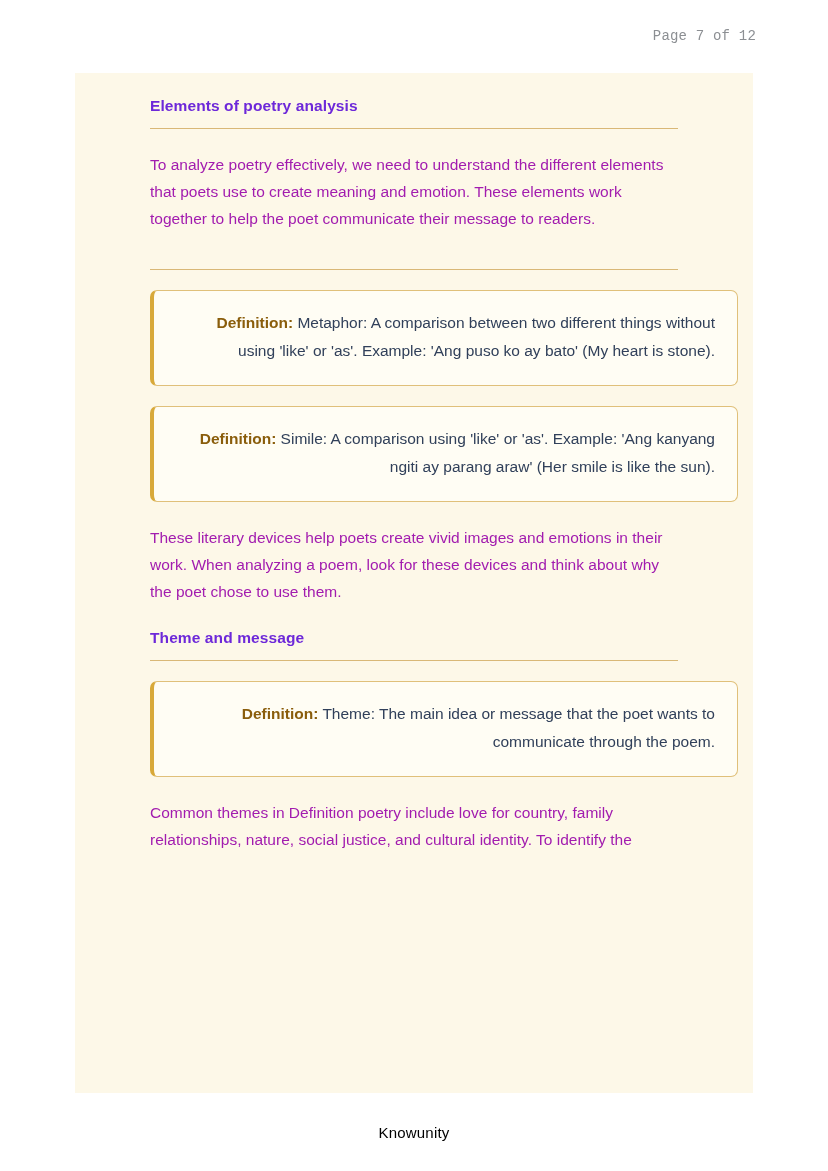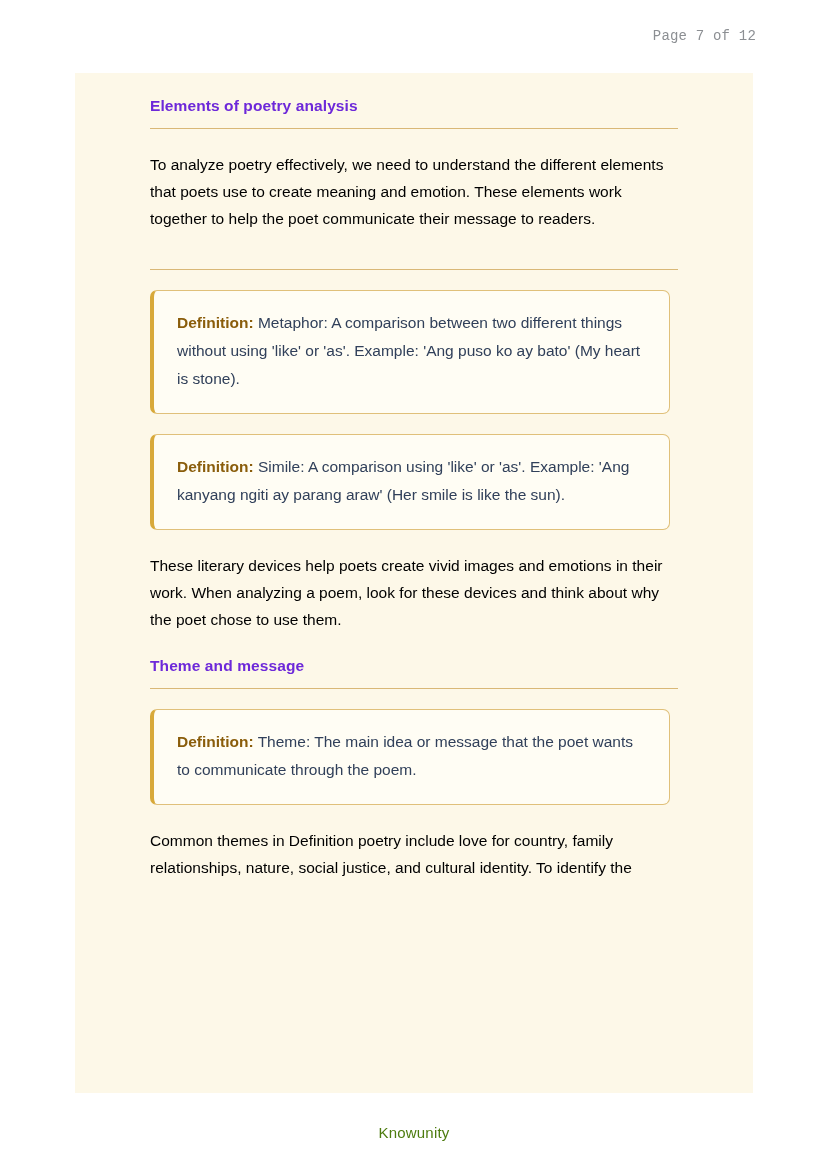--- a/index.html
+++ b/index.html
@@ -55,53 +55,54 @@
   }
   .heading-rule {
     margin-top: 13px;
     width: 528px;
     height: 1px;
     background: #d9b877;
   }
   p.para {
     font-size: 15.5px;
     line-height: 27px;
-    color: #000000;
+    color: #a21caf;
     margin: 22px 0 0 0;
     width: 530px;
     letter-spacing: 0.01px;
   }
   .callout {
     margin-top: 20px;
-    width: 520px;
+    width: 588px;
     box-sizing: border-box;
     border: 1px solid #e0c07a;
     border-left: 4px solid #d8a93a;
     border-radius: 7px;
     background: #fffdf4;
     padding: 18px 22px 20px 23px;
+    text-align: right;
   }
   .callout p {
     margin: 0;
     font-size: 15.5px;
     line-height: 28px;
     color: #31405a;
   }
   .callout .lead {
     font-weight: bold;
     color: #8a5d0b;
   }
   .footer-brand {
     position: absolute;
     left: 0;
     right: 0;
     top: 1124px;
     text-align: center;
     font-size: 15px;
-    color: #4d7c0f;
+    color: #000000;
     letter-spacing: 0.2px;
   }
 </style>
 </head>
 <body>
 
 <div class="page">
 
   <div class="page-number">Page 7 of 12</div>
 

